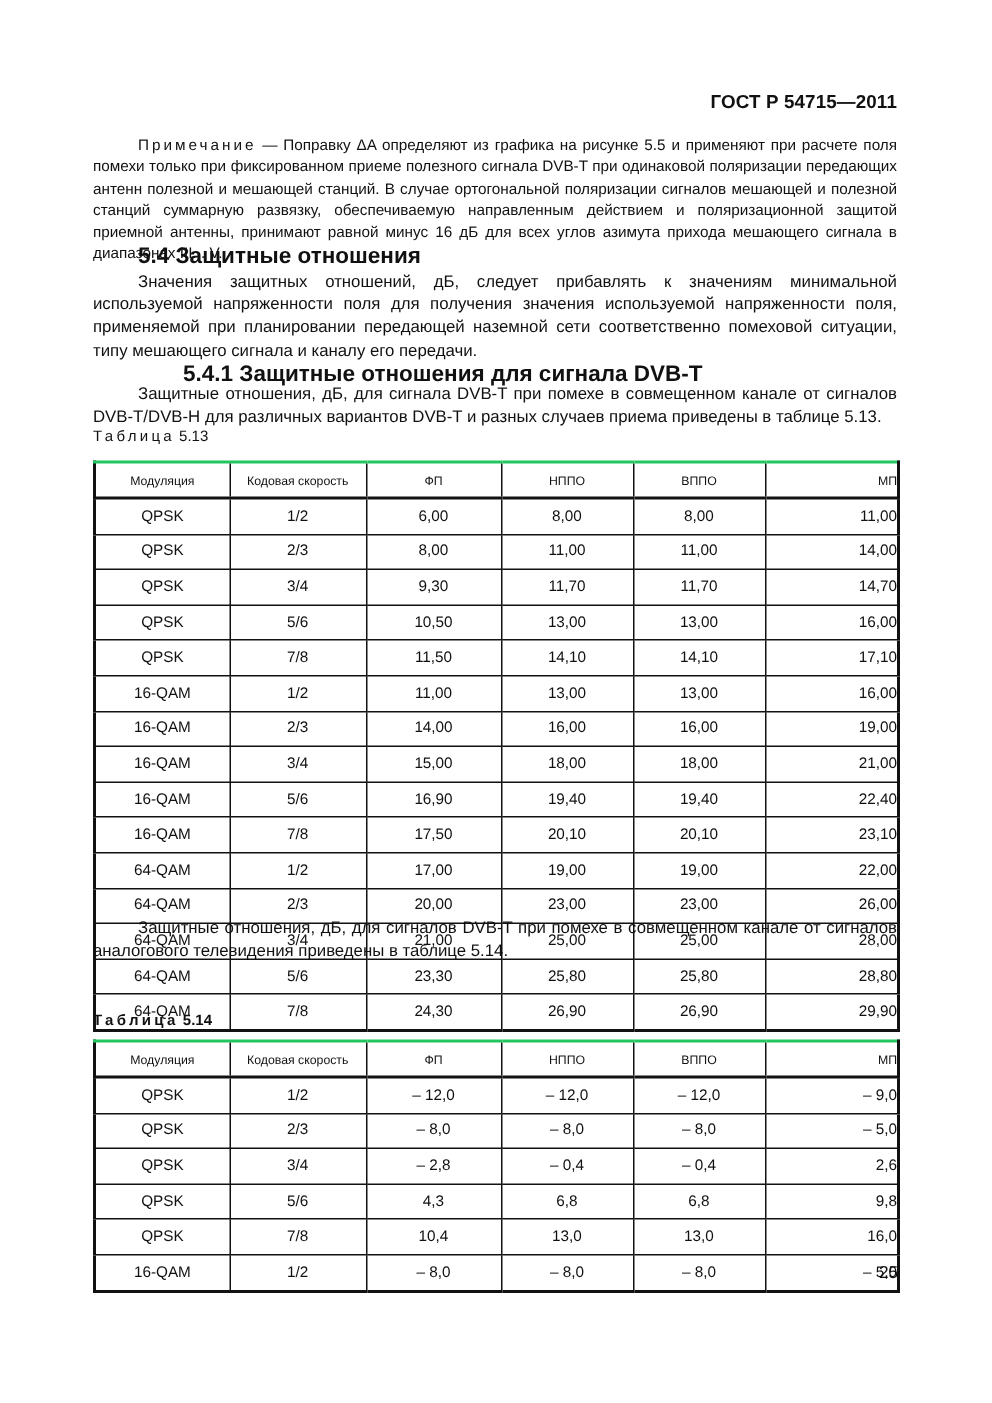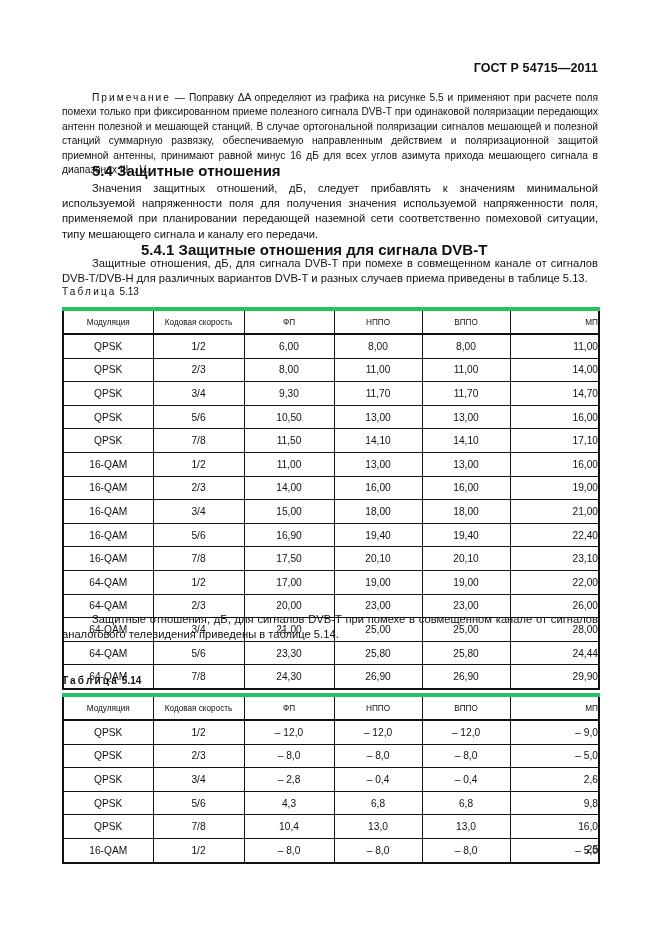--- a/index.html
+++ b/index.html
@@ -10,39 +10,39 @@
   .para { left: 62px; width: 536px; font-size: 11.2px; line-height: 15.2px; text-align: justify; }
   .para.small { font-size: 10.2px; line-height: 14.4px; }
   .indent { text-indent: 30px; }
   .spaced { letter-spacing: 2px; }
   .heading { font-weight: bold; font-size: 15px; }
   .tlabel { left: 62px; font-size: 10px; }
   .tlabel .spaced { letter-spacing: 2.2px; }
   table.data { position: absolute; left: 62px; width: 536px; border-collapse: collapse;
                font-size: 10.2px; table-layout: fixed; }
   table.data th, table.data td { border: 1.3px solid #111; text-align: center; padding: 0; }
-  table.data th { font-weight: normal; font-size: 8.2px; height: 22px; border-top: 4px solid #22c55e; border-bottom: 2px solid #111; }
+  table.data th { font-weight: normal; font-size: 8.2px; height: 22px; border-top: 2px solid #22c55e; border-bottom: 2px solid #111; }
   table.data td { height: 22.6px; }
   table.data tr:last-child td { border-bottom: 2px solid #111; }
   table.data th:first-child, table.data td:first-child { border-left: 2px solid #111; }
   table.data th:last-child, table.data td:last-child { border-right: 2px solid #111; text-align: right; }
   .pagenum { left: 586px; top: 843px; font-size: 11.5px; }
 </style>
 </head>
 <body>
 
 <div class="abs doc-header">ГОСТ Р 54715—2011</div>
 
 <div class="abs para small indent" style="top:91px;"><span class="spaced">Примечание</span><span> — Поправку ΔA определяют из графика на рисунке 5.5 и применяют при расчете поля помехи только при фиксированном приеме полезного сигнала DVB-T при одинаковой поляризации передающих антенн полезной и мешающей станций. В случае ортогональной поляризации сигналов мешающей и полезной станций суммарную развязку, обеспечиваемую направленным действием и поляризационной защитой приемной антенны, принимают равной минус 16 дБ для всех углов азимута прихода мешающего сигнала в диапазонах III... V.</span></div>
 
 <div class="abs heading" style="left:92px; top:162px;">5.4 Защитные отношения</div>
 
 <div class="abs para indent" style="top:181px;">Значения защитных отношений, дБ, следует прибавлять к значениям минимальной используемой напряженности поля для получения значения используемой напряженности поля, применяемой при планировании передающей наземной сети соответственно помеховой ситуации, типу мешающего сигнала и каналу его передачи.</div>
 
-<div class="abs heading" style="left:105px; top:241px;padding-left:36px;">5.4.1 Защитные отношения для сигнала DVB-T</div>
+<div class="abs heading" style="left:86px; top:241px;padding-left:36px;">5.4.1 Защитные отношения для сигнала DVB-T</div>
 
 <div class="abs para indent" style="top:256px;">Защитные отношения, дБ, для сигнала DVB-T при помехе в совмещенном канале от сигналов DVB-T/DVB-H для различных вариантов DVB-T и разных случаев приема приведены в таблице 5.13.</div>
 
 <div class="abs tlabel" style="top:286px;"><span class="spaced">Таблица</span><span> 5.13</span></div>
 
 <table class="data" style="top:307px;">
   <colgroup>
       <col style="width:90px">
       <col style="width:91px">
       <col style="width:90px">
@@ -164,21 +164,21 @@
         <td>25,00</td>
         <td>25,00</td>
         <td>28,00</td>
       </tr>
       <tr>
         <td>64-QAM</td>
         <td>5/6</td>
         <td>23,30</td>
         <td>25,80</td>
         <td>25,80</td>
-        <td>24,44</td>
+        <td>28,80</td>
       </tr>
       <tr>
         <td>64-QAM</td>
         <td>7/8</td>
         <td>24,30</td>
         <td>26,90</td>
         <td>26,90</td>
         <td>29,90</td>
       </tr>
     </tbody>

